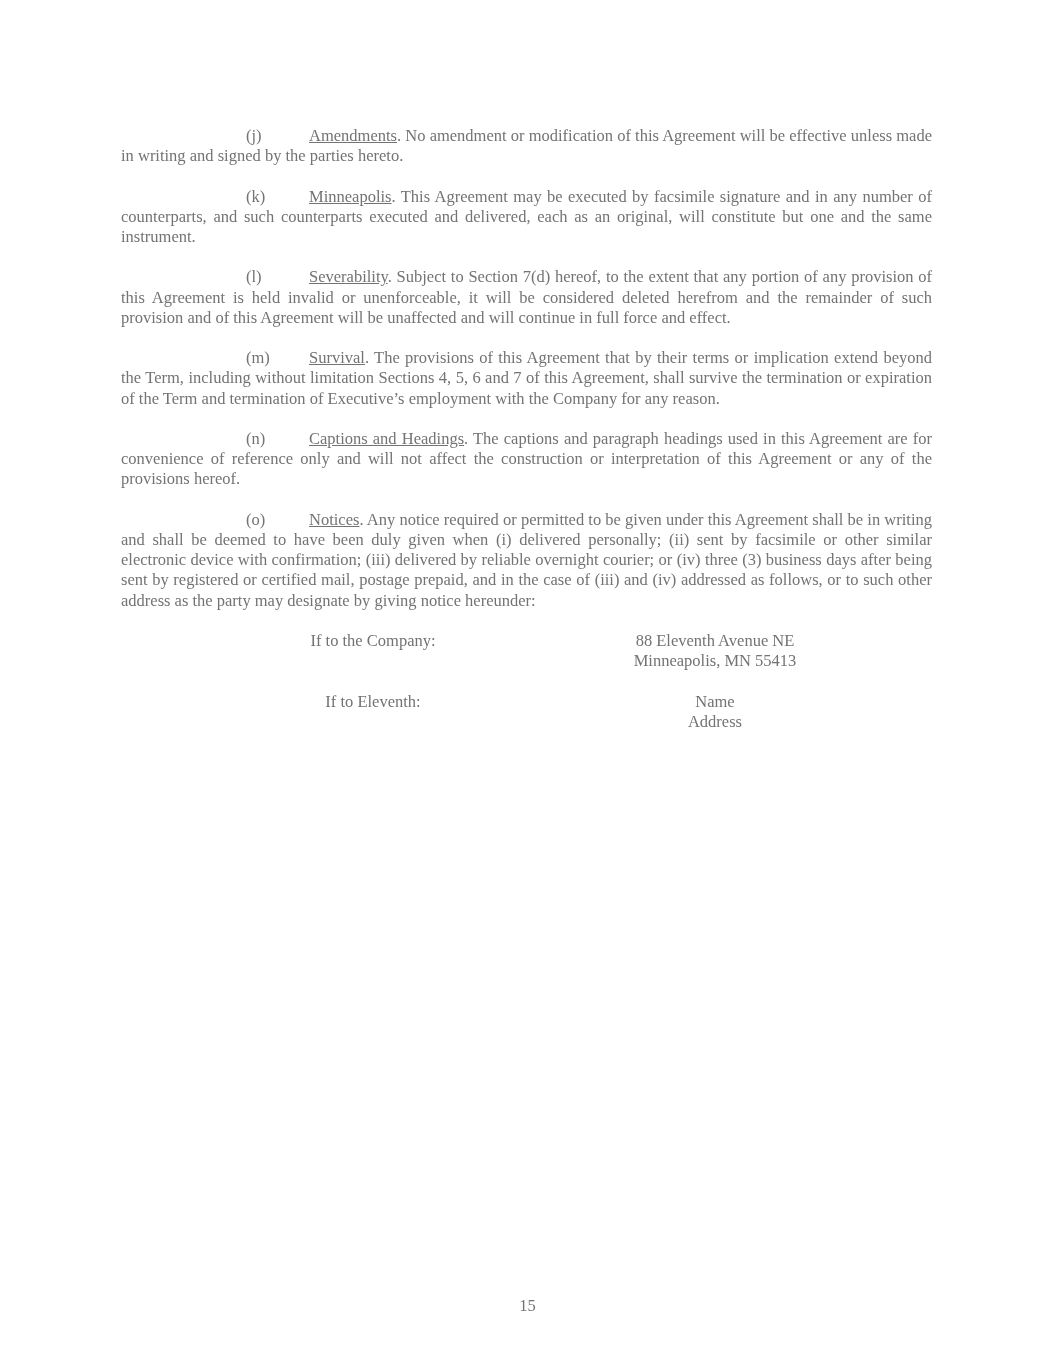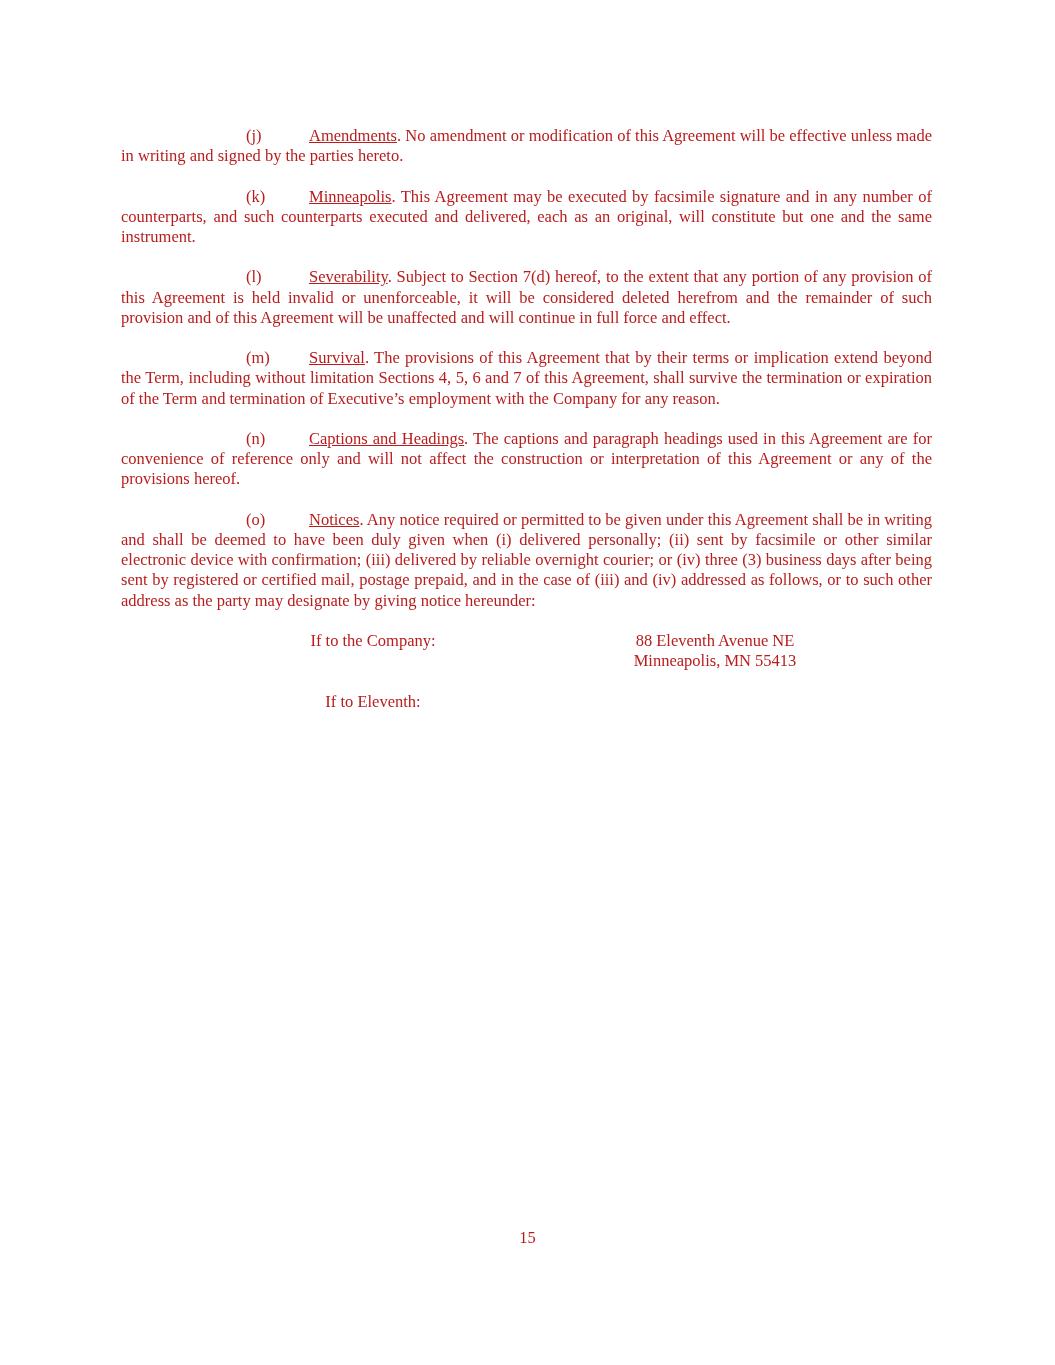--- a/index.html
+++ b/index.html
@@ -5,21 +5,21 @@
   html, body {
     margin: 0;
     padding: 0;
     background: #ffffff;
   }
   .page {
     position: relative;
     width: 1055px;
     height: 1365px;
     background: #ffffff;
-    color: #b91c1c;
+    color: #737373;
     font-family: "Liberation Serif", "DejaVu Serif", serif;
     font-size: 16.5px;
     line-height: 20.2px;
     overflow: hidden;
   }
   .content {
     position: absolute;
     left: 121px;
     top: 126px;
     width: 811px;
@@ -52,21 +52,21 @@
     width: 250px;
     flex: 0 0 250px;
   }
   .notice-lines {
     flex: 1 1 auto;
   }
   .page-number {
     position: absolute;
     left: 0;
     right: 0;
-    top: 1228px;
+    top: 1296px;
     text-align: center;
   }
 </style>
 </head>
 <body>
 
 <div class="page">
   <div class="content">
 
     <p class="para"><span class="first-indent"></span><span class="para-label">(j)</span><span class="underline">Amendments</span><span>. No amendment or modification of this Agreement will be effective unless made in writing and signed by the parties hereto.</span></p>
@@ -86,20 +86,24 @@
       <div class="notice-row">
         <div class="notice-label">If to the Company:</div>
         <div class="notice-lines">
           <div>88 Eleventh Avenue NE</div>
           <div>Minneapolis, MN 55413</div>
         </div>
       </div>
 
       <div class="notice-row">
         <div class="notice-label">If to Eleventh:</div>
+        <div class="notice-lines">
+          <div>Name</div>
+          <div>Address</div>
+        </div>
       </div>
 
     </div>
 
   </div>
 
   <div class="page-number">15</div>
 </div>
 
 </body></html>

